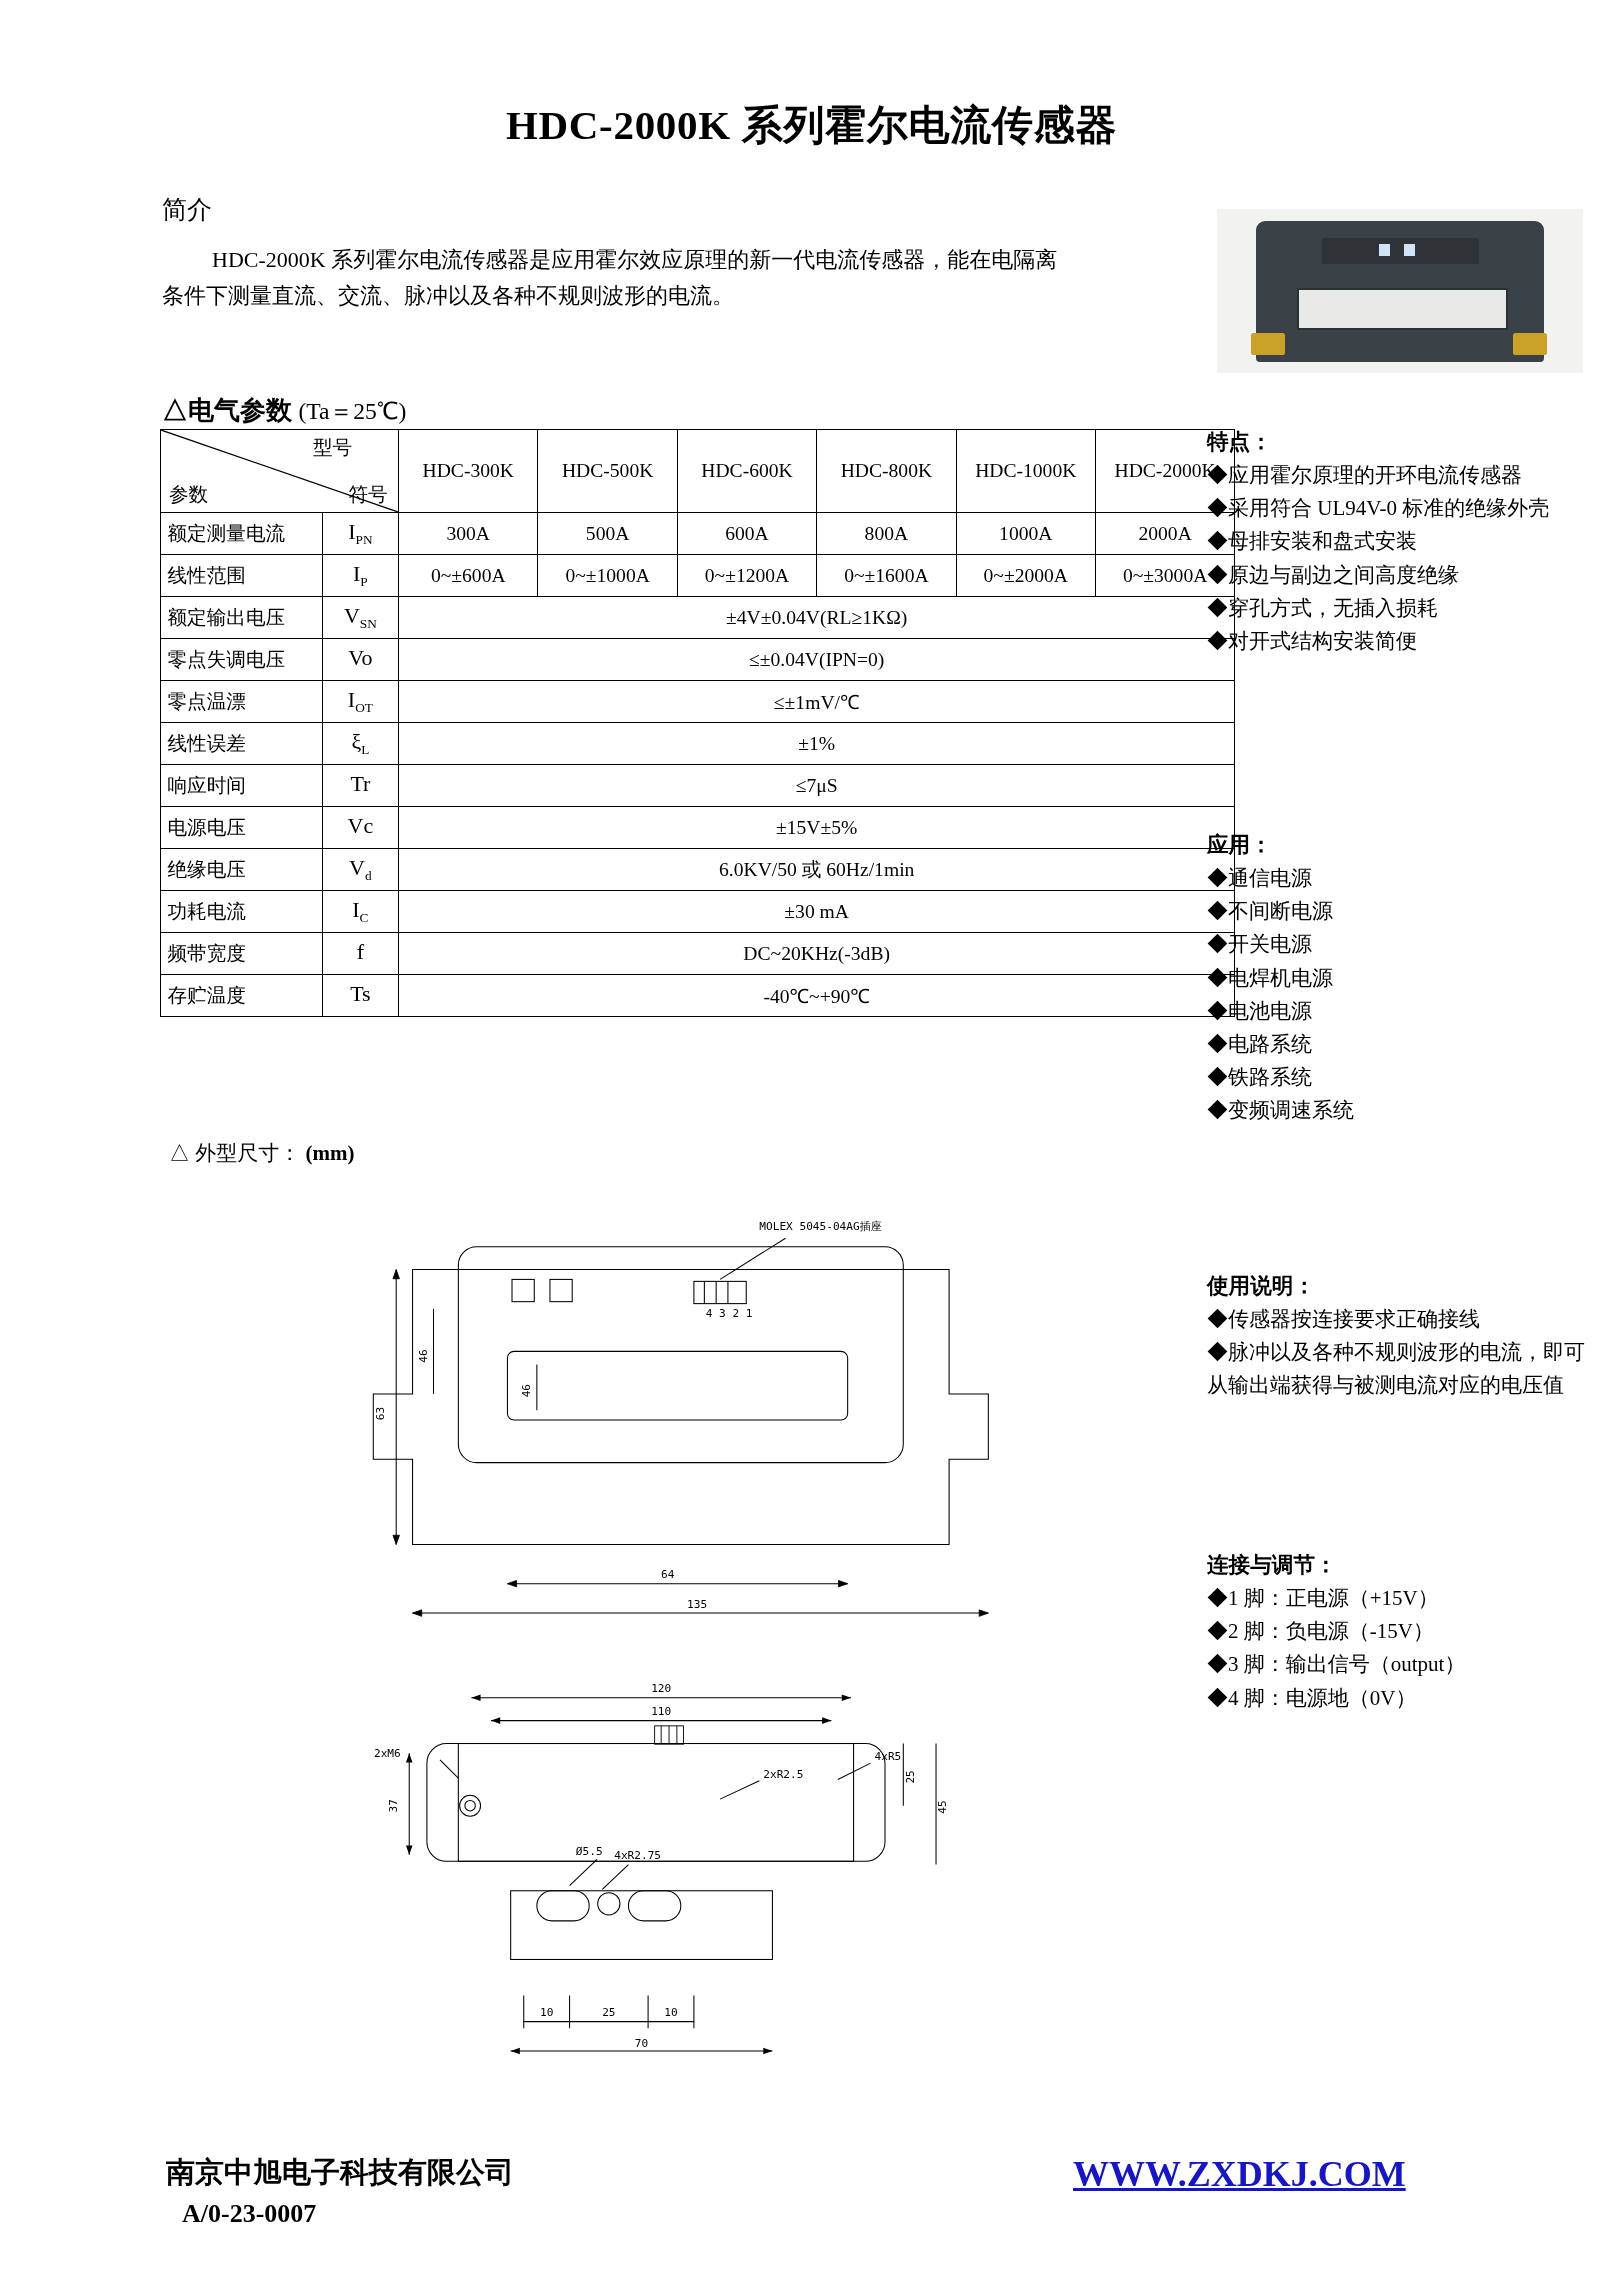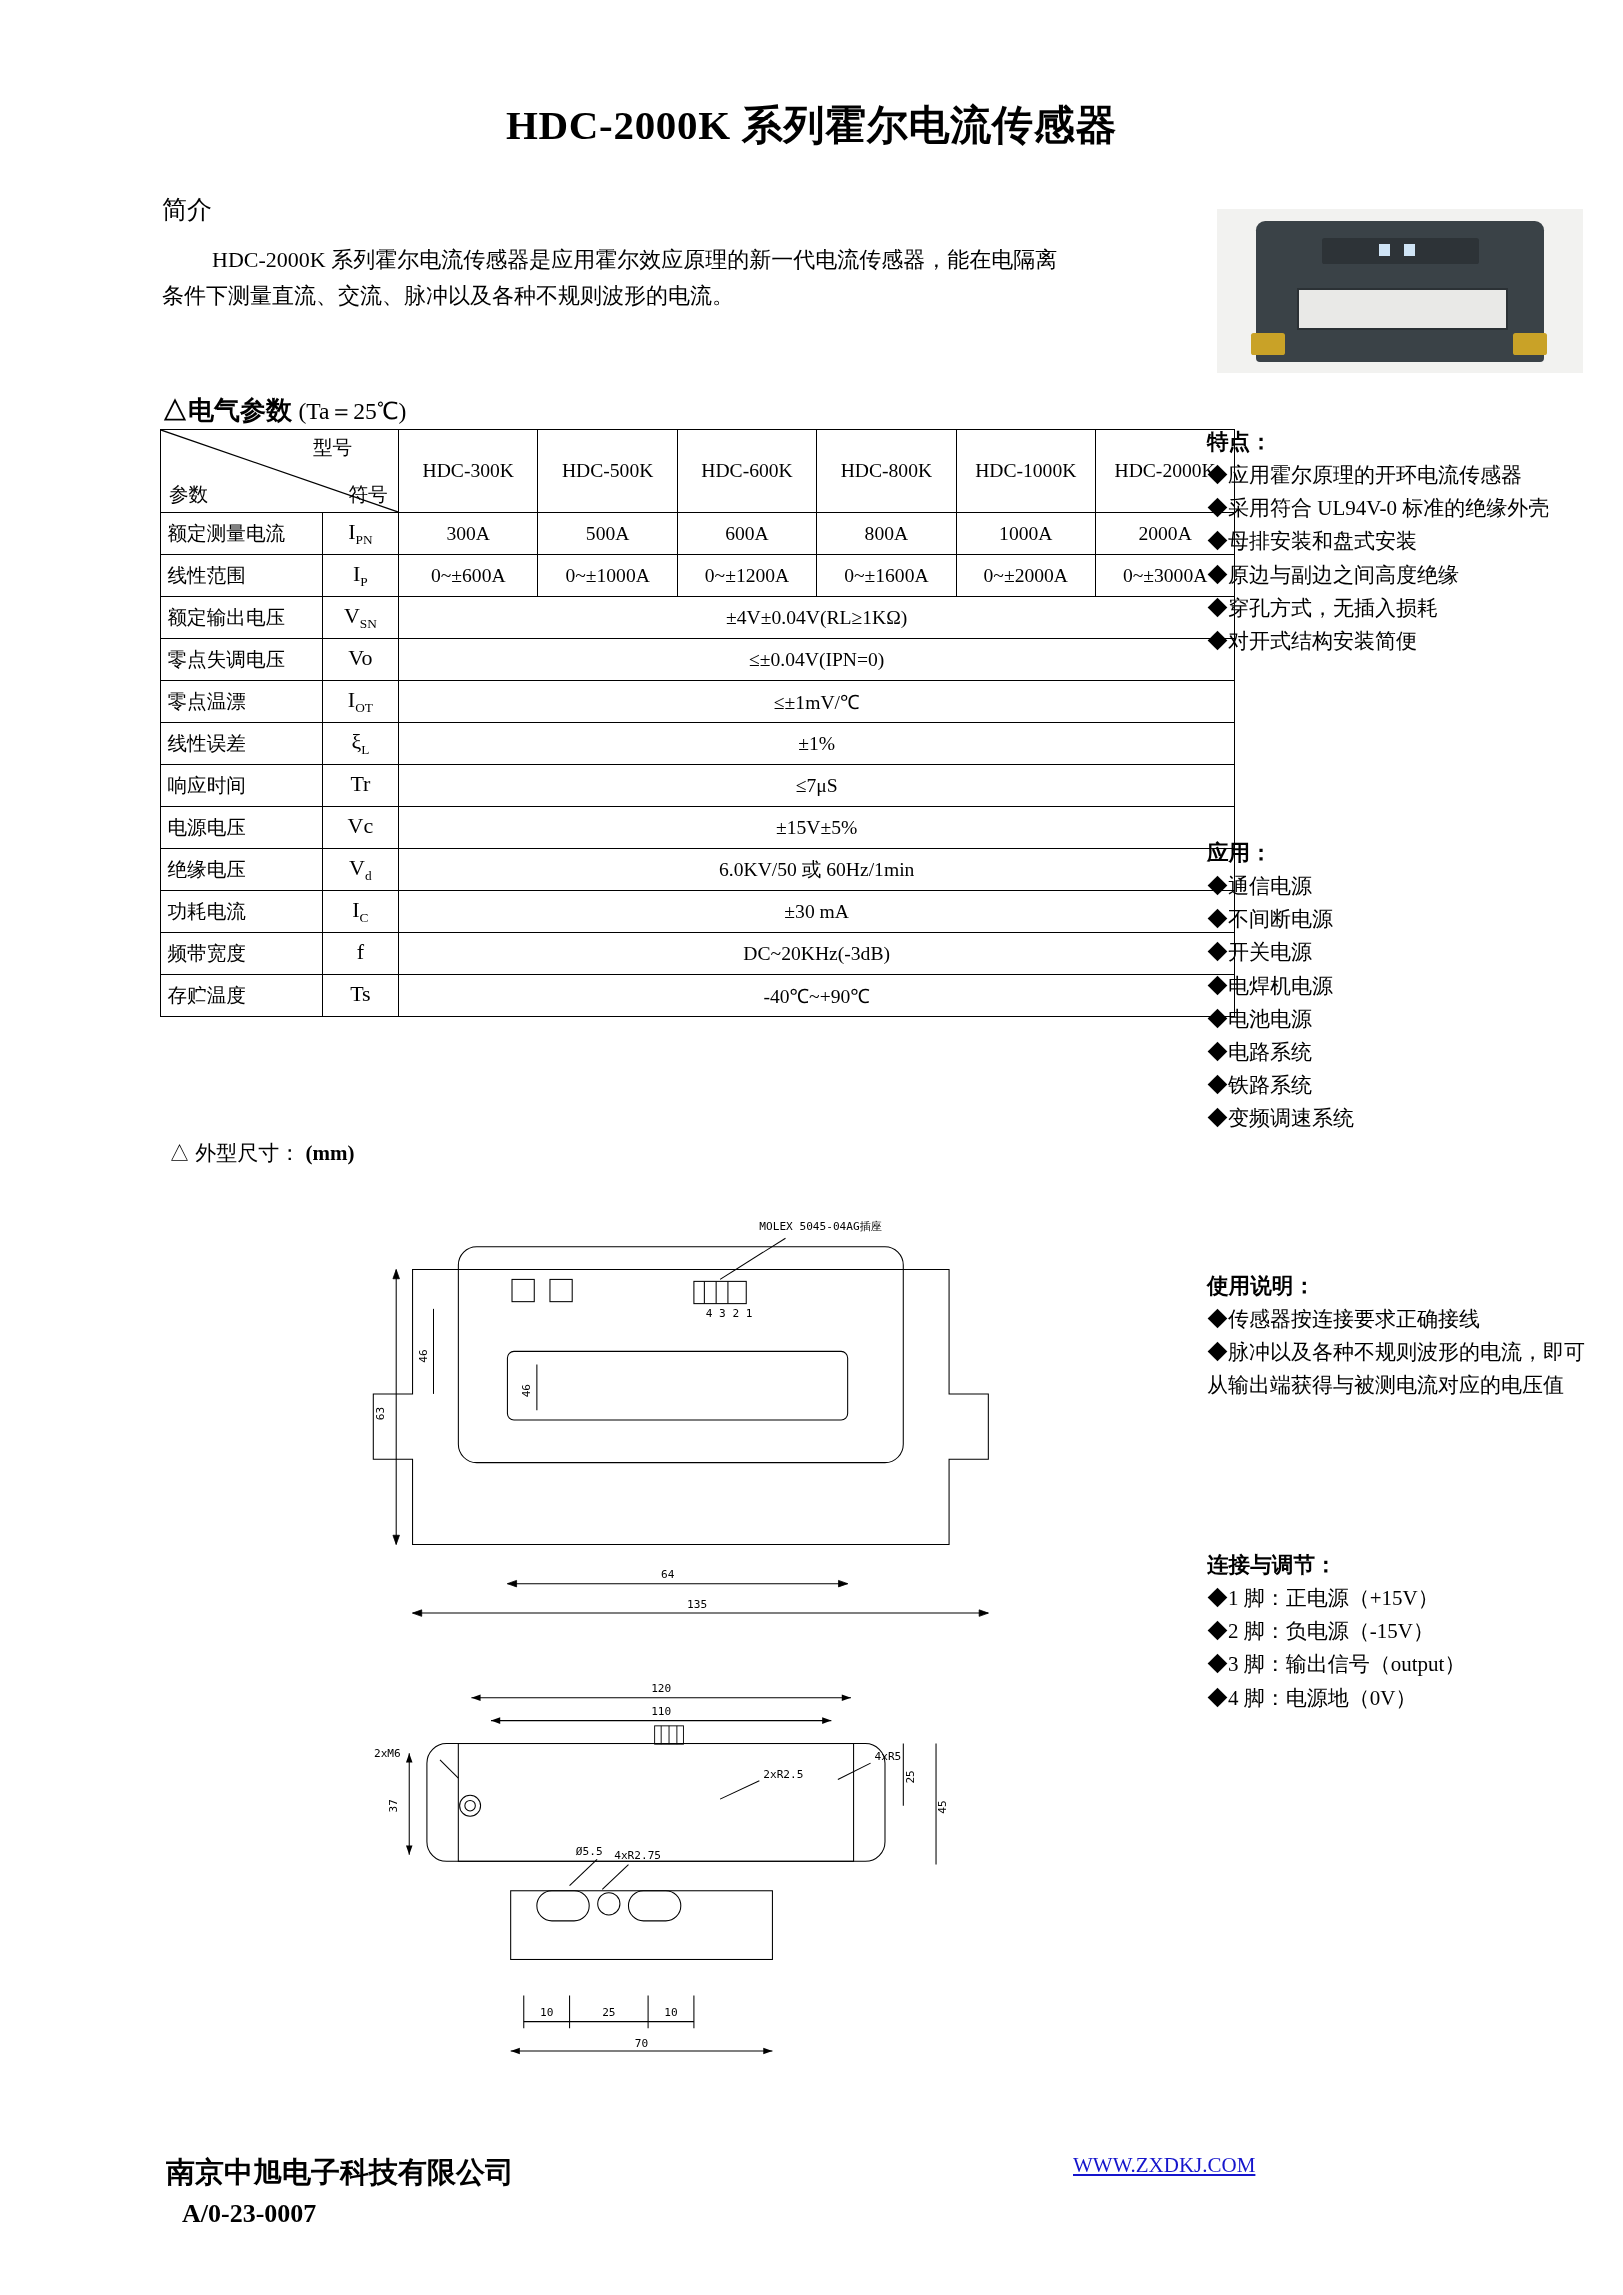--- a/index.html
+++ b/index.html
@@ -172,21 +172,21 @@
     width: 393px;
     font-size: 21px;
     line-height: 1.58;
   }
   .rc-title {
     font-weight: bold;
     font-size: 21.6px;
   }
   .rc-item { white-space: normal; }
   #features { top: 425px; }
-  #applications { top: 828px; margin-top: 8px; }
+  #applications { top: 828px; }
   #usage { top: 1269px; }
   #wiring { top: 1512px; margin-top: 36px; }
 
   
   .drawing {
     position: absolute;
     left: 262px;
     width: 818px;
   }
   #drawing-top { top: 1178px; height: 458px; }
@@ -203,22 +203,22 @@
   .footer-code {
     position: absolute;
     left: 162px; top: 2199px;
     font-size: 26px;
     font-weight: bold;
     margin-left: 20px;
   }
   .footer-url {
     position: absolute;
     left: 1073px; top: 2153px;
-    font-size: 21px;
-    font-weight: normal;
+    font-size: 36px;
+    font-weight: bold;
     color: #1515cc;
     text-decoration: underline;
   }
 </style>
 </head>
 <body>
 
 <div class="page">
 
   <div class="doc-title">HDC-2000K 系列霍尔电流传感器</div>

